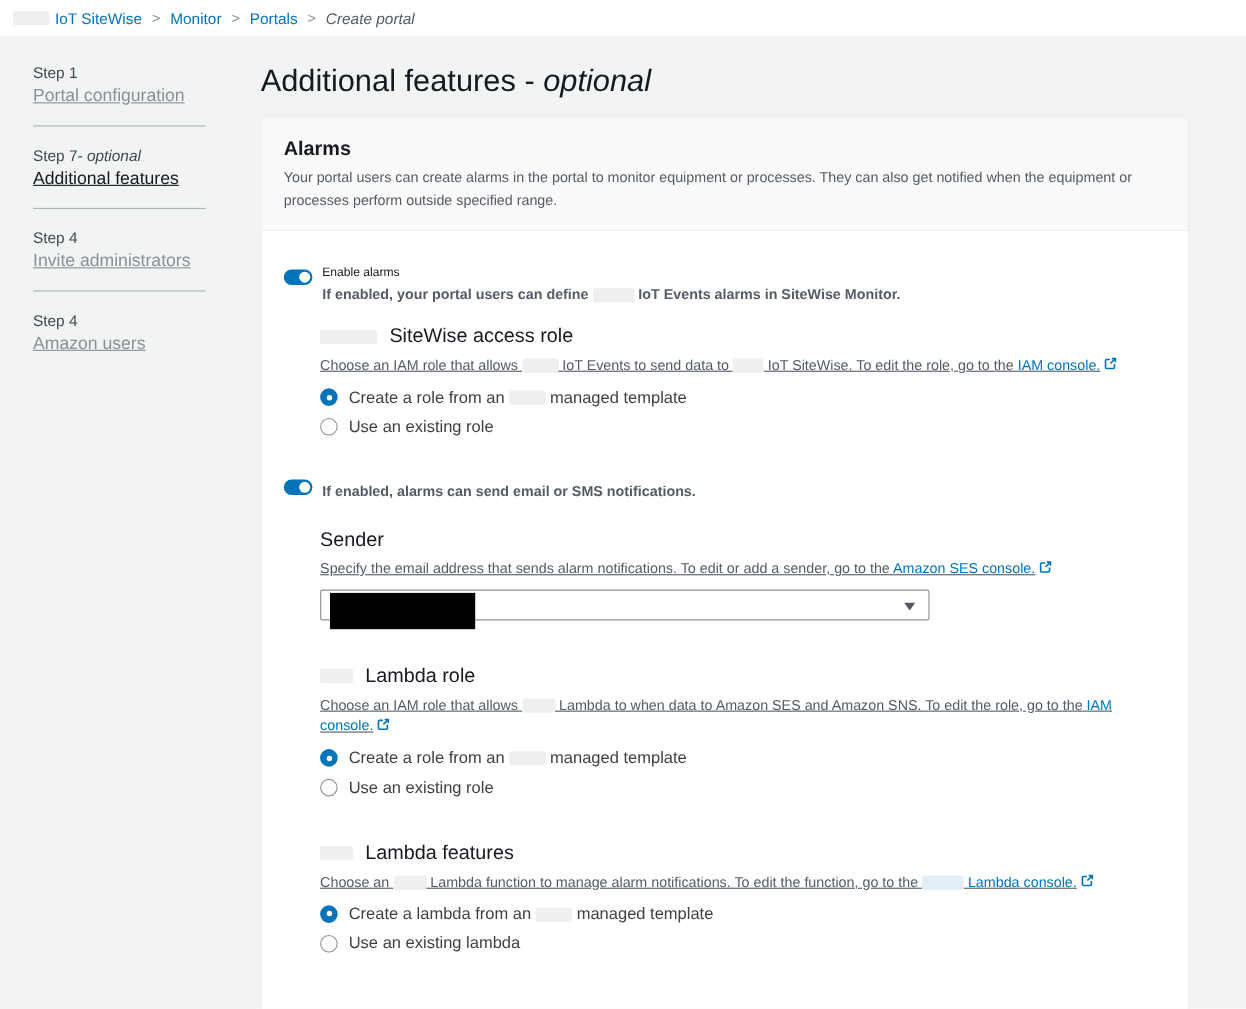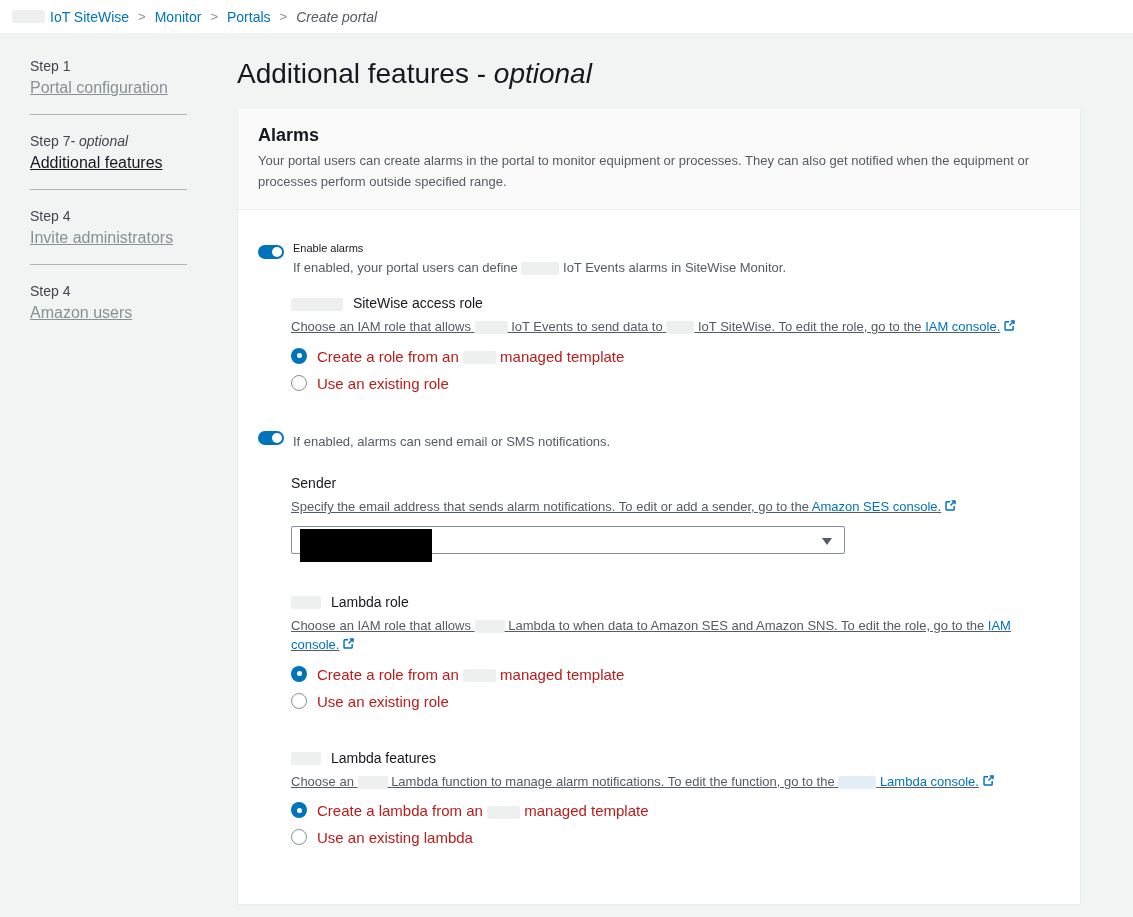--- a/index.html
+++ b/index.html
@@ -41,29 +41,29 @@
   .panel-header { background:#fafafa; border-bottom:1px solid #eaeded; padding:17px 20px 16px 20px; }
   .panel-title { font-size:18px; font-weight:700; color:#16191f; }
   .panel-desc { font-size:13px; color:#545b64; line-height:1.6; margin-top:5px; }
   .panel-body { padding:32px 20px 58px 20px; }
   
   .toggle-row { display:flex; align-items:flex-start; }
   .toggle { width:26px; height:14px; border-radius:8px; background:#0073bb; position:relative; flex:none; margin-top:3px; cursor:pointer; }
   .toggle-knob { position:absolute; right:2px; top:2px; width:10px; height:10px; border-radius:50%; background:#fff; }
   .toggle-text { margin-left:9px; }
   .control-label { font-size:11px; color:#16191f; }
-  .control-desc { font-size:13px; color:#545b64; margin-top:4px; line-height:1.5; }
+  .control-desc { font-size:13px; color:#545b64; margin-top:4px; line-height:1.5;font-weight:bold; }
   
   .section { margin-left:33px; }
-  .field-label { font-size:14px; color:#16191f; }
+  .field-label { font-size:18px; color:#16191f; }
   .field-desc { font-size:13px; color:#545b64; margin-top:6px; line-height:1.5;text-decoration:underline; }
   .link { color:#0073bb; cursor:pointer; text-decoration:none; }
   .ext-icon { display:inline-block; vertical-align:-1px; margin-left:3px; }
   
-  .radio-row { display:flex; align-items:flex-start; margin-top:10px; font-size:15px; color:#b91c1c; cursor:pointer; }
+  .radio-row { display:flex; align-items:center; margin-top:10px; font-size:15px; color:#404040; cursor:pointer; }
   .radio { width:16px; height:16px; border-radius:50%; flex:none; margin-right:10px; position:relative; }
   .radio.checked { background:#0073bb; }
   .radio.checked .dot { position:absolute; left:5.5px; top:5.5px; width:5px; height:5px; border-radius:50%; background:#fff; }
   .radio.unchecked { background:#fff; border:1px solid #879196; }
   
   .select { width:554px; height:28px; background:#fff; border:1px solid #879196; border-radius:2px; margin-top:8px; position:relative; cursor:pointer; }
   .redact-black { position:absolute; left:8px; top:2px; width:132px; height:33px; background:#000; }
   .caret { position:absolute; right:12px; top:11px; width:0; height:0; border-left:5px solid transparent; border-right:5px solid transparent; border-top:7px solid #545b64; }
   
   .mt18{margin-top:18px}.mt24{margin-top:24px}.mt36{margin-top:36px}.mt40{margin-top:40px}

